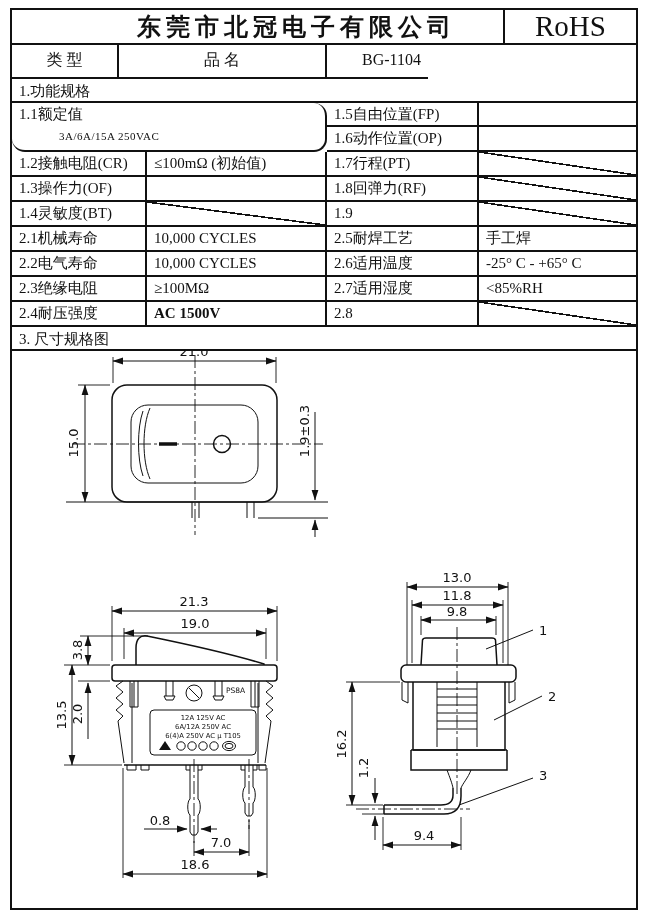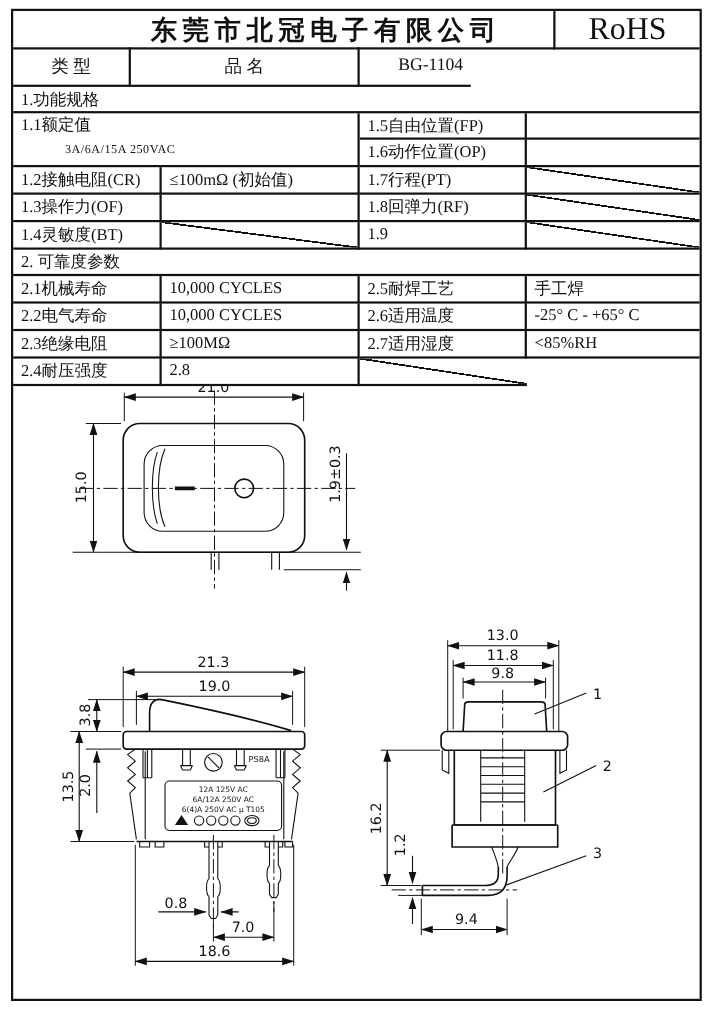--- a/index.html
+++ b/index.html
@@ -27,21 +27,21 @@
          font-size:15px; padding-left:7px; box-sizing:border-box; }
 
   .grid4 { display:grid; grid-template-columns:135px 180px 152px 157px; }
   .grid4 > div { border-right:2px solid #111; border-bottom:2px solid #111;
                  box-sizing:border-box; font-size:15px; display:flex; align-items:center;
                  padding-left:7px; overflow:hidden; white-space:nowrap; }
   .grid4 > div.lastcol { border-right:none; }
   .func { grid-template-rows:24px 25px 25px 25px 25px; }
   .rel  { grid-template-rows:25px 25px 25px 25px; }
 
-  .rated { grid-column:1/3; grid-row:1/3; display:block !important; padding:1px 0 0 7px; }
+  .rated { grid-column:1/3; grid-row:1/3; display:block !important; padding:1px 0 0 7px;border-radius:13px; }
   .rated .rl { font-size:15px; line-height:21px; }
   .rated .rv { font-size:11px; line-height:22px; padding-left:40px; letter-spacing:0.5px; }
 
   .diag { background:linear-gradient(to top right,
            transparent calc(50% - 0.8px), #111 calc(50% - 0.8px),
            #111 calc(50% + 0.8px), transparent calc(50% + 0.8px)); }
   .bold { font-weight:bold; }
 
   
   .draw { width:624px; height:540px; display:block; }
@@ -92,42 +92,43 @@
       <div style="grid-column:2;grid-row:4"></div>
       <div style="grid-column:3;grid-row:4">1.8回弹力(RF)</div>
       <div style="grid-column:4;grid-row:4" class="lastcol diag"></div>
 
       <div style="grid-column:1;grid-row:5">1.4灵敏度(BT)</div>
       <div style="grid-column:2;grid-row:5" class="diag"></div>
       <div style="grid-column:3;grid-row:5">1.9</div>
       <div style="grid-column:4;grid-row:5" class="lastcol diag"></div>
     </div>
 
-    <div class="sec">2. 可靠度参数</div>
     <div class="grid4 rel">
       <div>2.1机械寿命</div>
       <div>10,000  CYCLES</div>
       <div>2.5耐焊工艺</div>
       <div class="lastcol">手工焊</div>
 
       <div>2.2电气寿命</div>
       <div>10,000  CYCLES</div>
       <div>2.6适用温度</div>
       <div class="lastcol">-25° C - +65° C</div>
 
       <div>2.3绝缘电阻</div>
       <div>≥100MΩ</div>
       <div>2.7适用湿度</div>
       <div class="lastcol">&lt;85%RH</div>
 
       <div>2.4耐压强度</div>
+      <div class="bold">AC 1500V</div>
       <div>2.8</div>
       <div class="lastcol diag"></div>
     </div>
 
+    <div class="sec">3. 尺寸规格图</div>
 
     <svg class="draw" viewBox="12 364 624 540">
       <defs>
         <marker id="aE" viewBox="0 0 10 10" refX="9.5" refY="5" markerWidth="11" markerHeight="11" orient="auto">
           <path d="M0,1.8 L10,5 L0,8.2 Z" fill="#111"></path>
         </marker>
         <marker id="aS" viewBox="0 0 10 10" refX="0.5" refY="5" markerWidth="11" markerHeight="11" orient="auto">
           <path d="M10,1.8 L0,5 L10,8.2 Z" fill="#111"></path>
         </marker>
       </defs>

